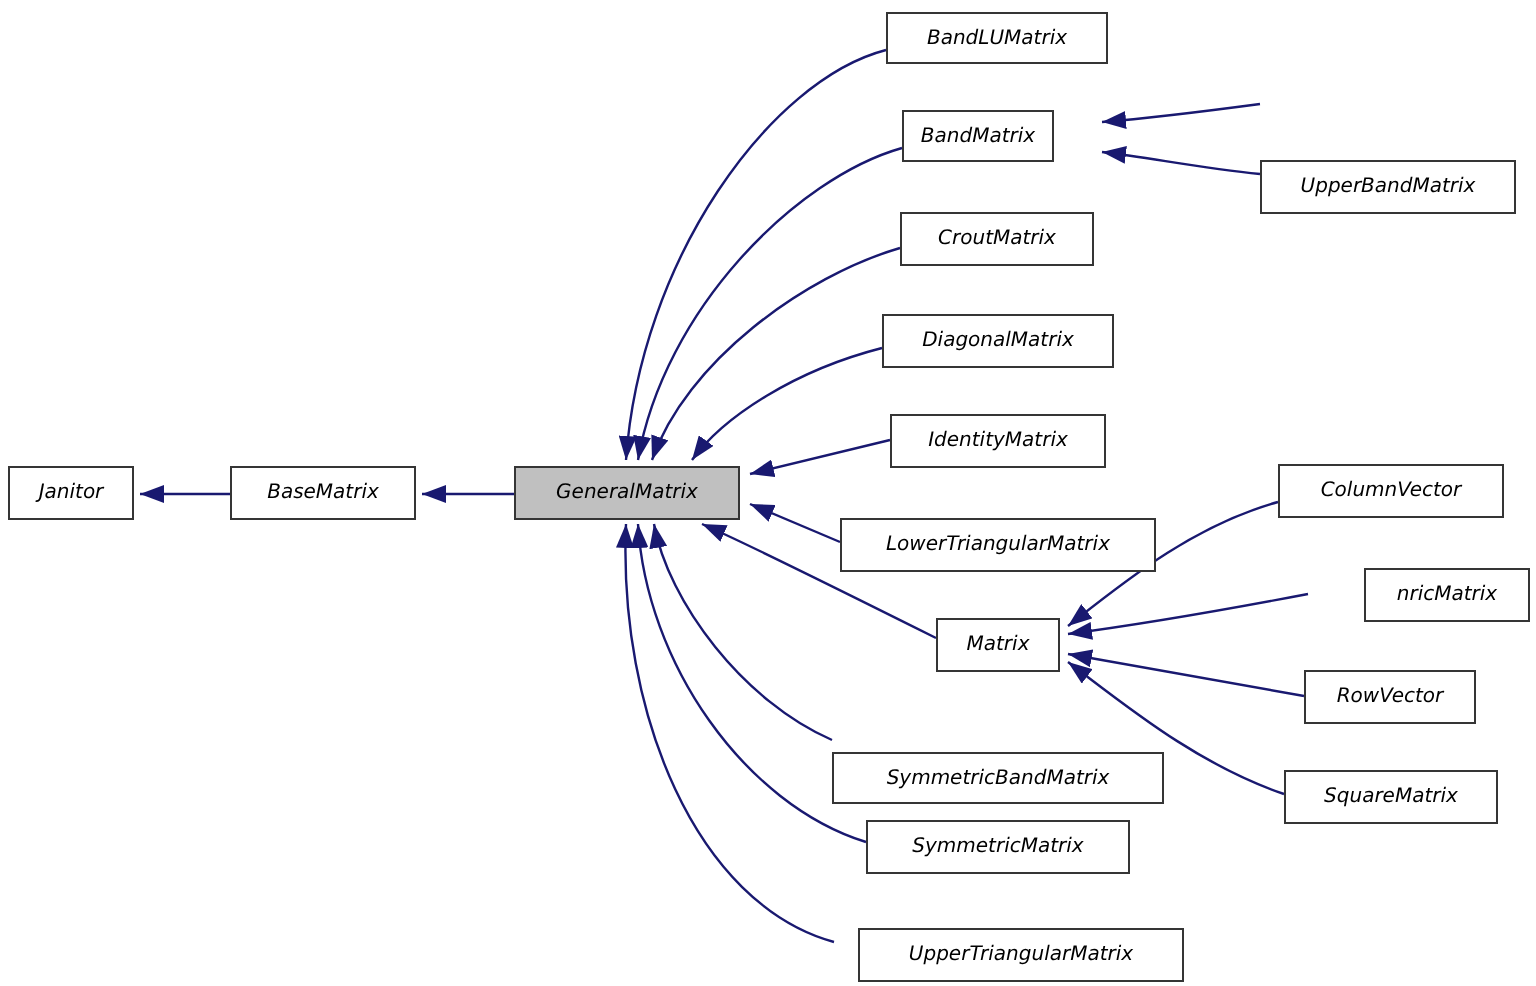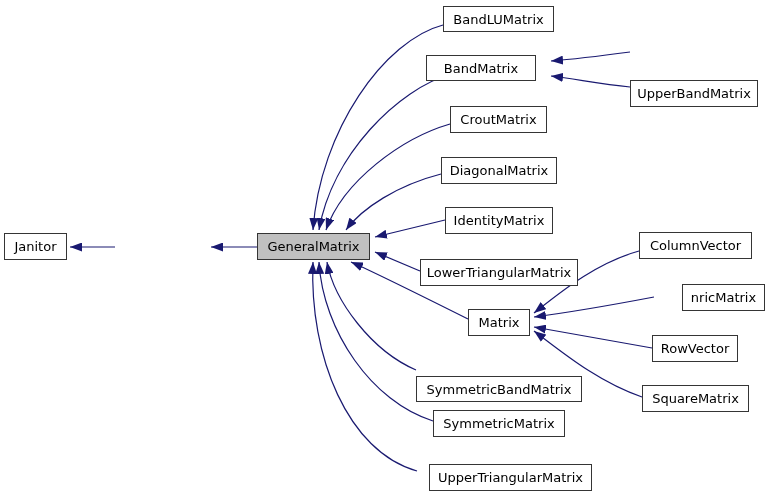--- a/index.html
+++ b/index.html
@@ -19,23 +19,24 @@
   .edge { fill: none; stroke-width: 1.2; }
   .node {
     position: absolute;
     box-sizing: border-box;
     display: flex;
     align-items: center;
     justify-content: center;
     background: var(--node_fill, #ffffff);
     border: 1.5px solid var(--node_border, #353535);
     color: #000;
-    font-size: 13px;
+    font-size: 10px;
     white-space: nowrap;
     cursor: pointer;
+    font-style: italic;
   }
   .node.highlight {
     background: var(--highlight_fill, #c0c0c0);
     cursor: default;
   }
 </style>
 </head>
 <body>
 
 <div class="canvas">
@@ -63,26 +64,27 @@
       <path class="edge" d="M630,87 C600,84 576,79 551,76" marker-end="url(#arrow)"></path>
       <path class="edge" d="M639,251 C596,263 562,291 534,313" marker-end="url(#arrow)"></path>
       <path class="edge" d="M654,297 C612,305 572,312 534,317" marker-end="url(#arrow)"></path>
       <path class="edge" d="M652,348 C612,341 572,334 534,327" marker-end="url(#arrow)"></path>
       <path class="edge" d="M642,397 C598,382 562,352 534,331" marker-end="url(#arrow)"></path>
     </g>
   </svg>
 
   <div class="node" style="left:4px; top:233px; width:63px; height:27px;">Janitor</div>
 
+  <div class="node" style="left:115px; top:233px; width:93px; height:27px;">BaseMatrix</div>
 
   <div class="node highlight" style="left:257px; top:233px; width:113px; height:27px;">GeneralMatrix</div>
 
   <div class="node" style="left:443px; top:6px; width:111px; height:26px;">BandLUMatrix</div>
 
-  <div class="node" style="left:426px; top:55px; width:110px; height:26px;">BandMatrix</div>
+  <div class="node" style="left:451px; top:55px; width:76px; height:26px;">BandMatrix</div>
 
 
   <div class="node" style="left:630px; top:80px; width:128px; height:27px;">UpperBandMatrix</div>
 
   <div class="node" style="left:450px; top:106px; width:97px; height:27px;">CroutMatrix</div>
 
   <div class="node" style="left:441px; top:157px; width:116px; height:27px;">DiagonalMatrix</div>
 
   <div class="node" style="left:445px; top:207px; width:108px; height:27px;">IdentityMatrix</div>
 

